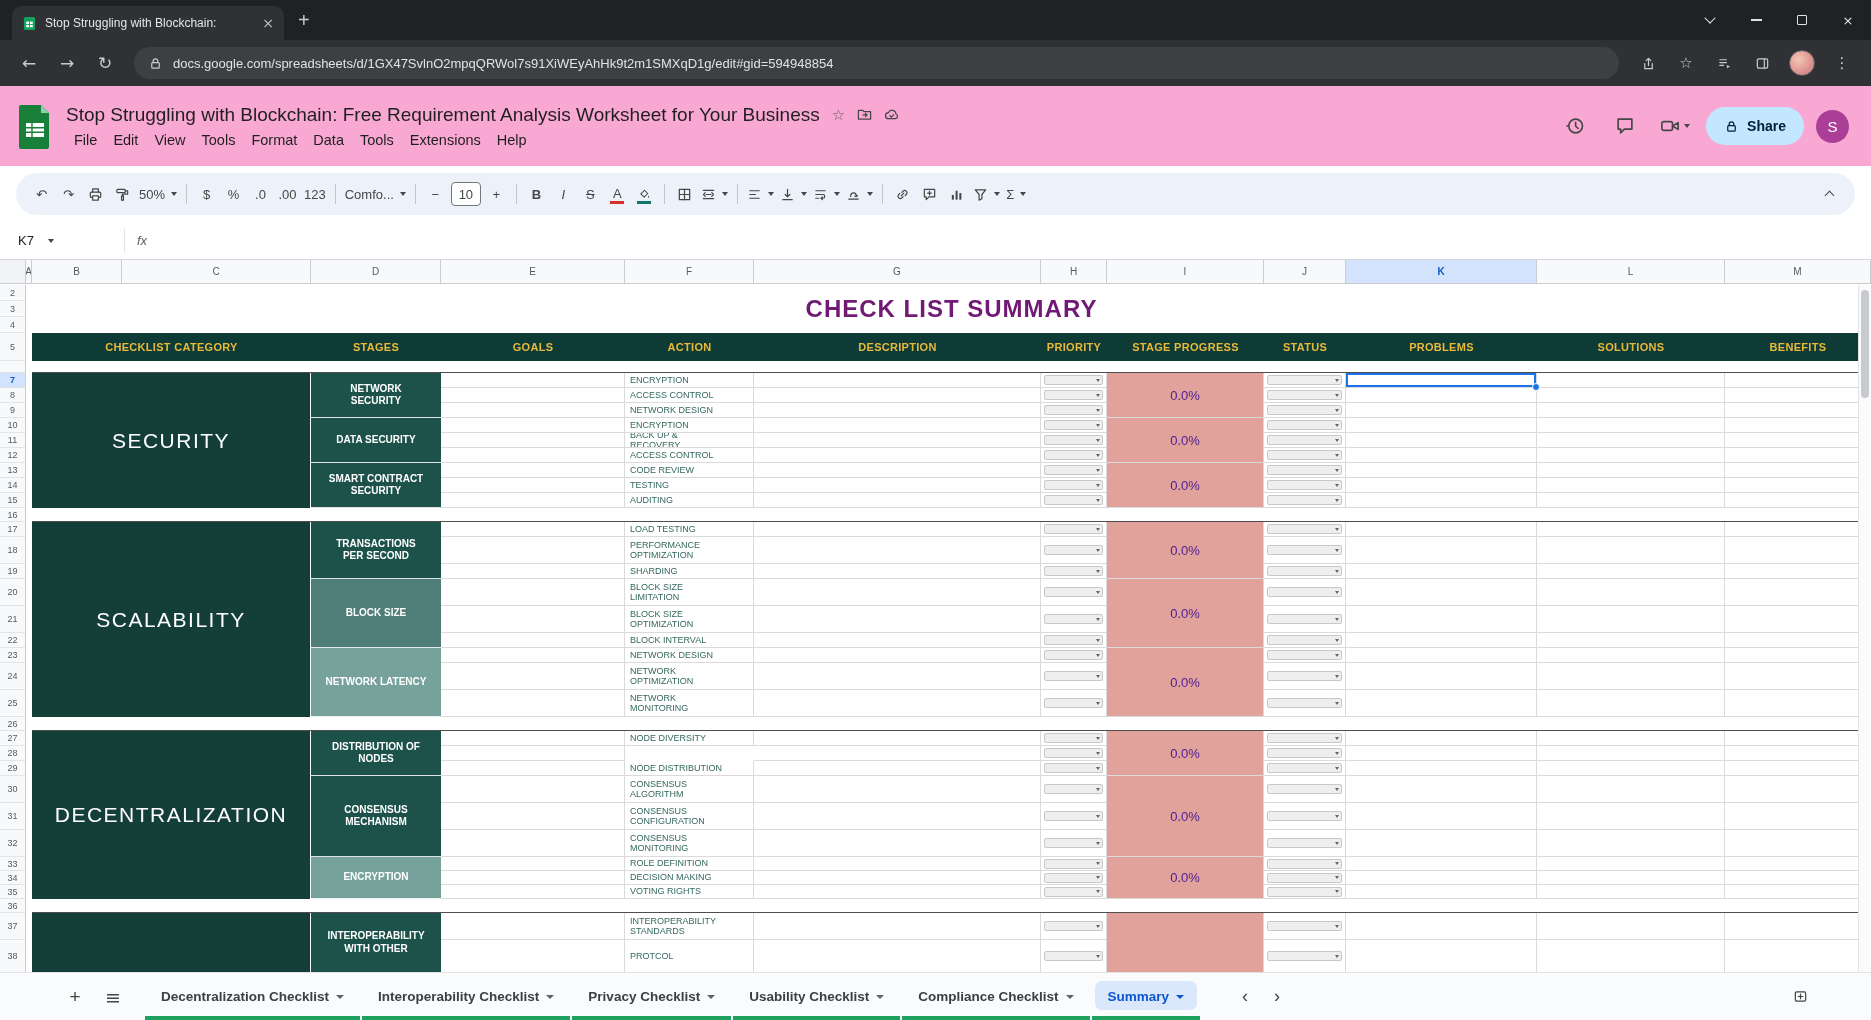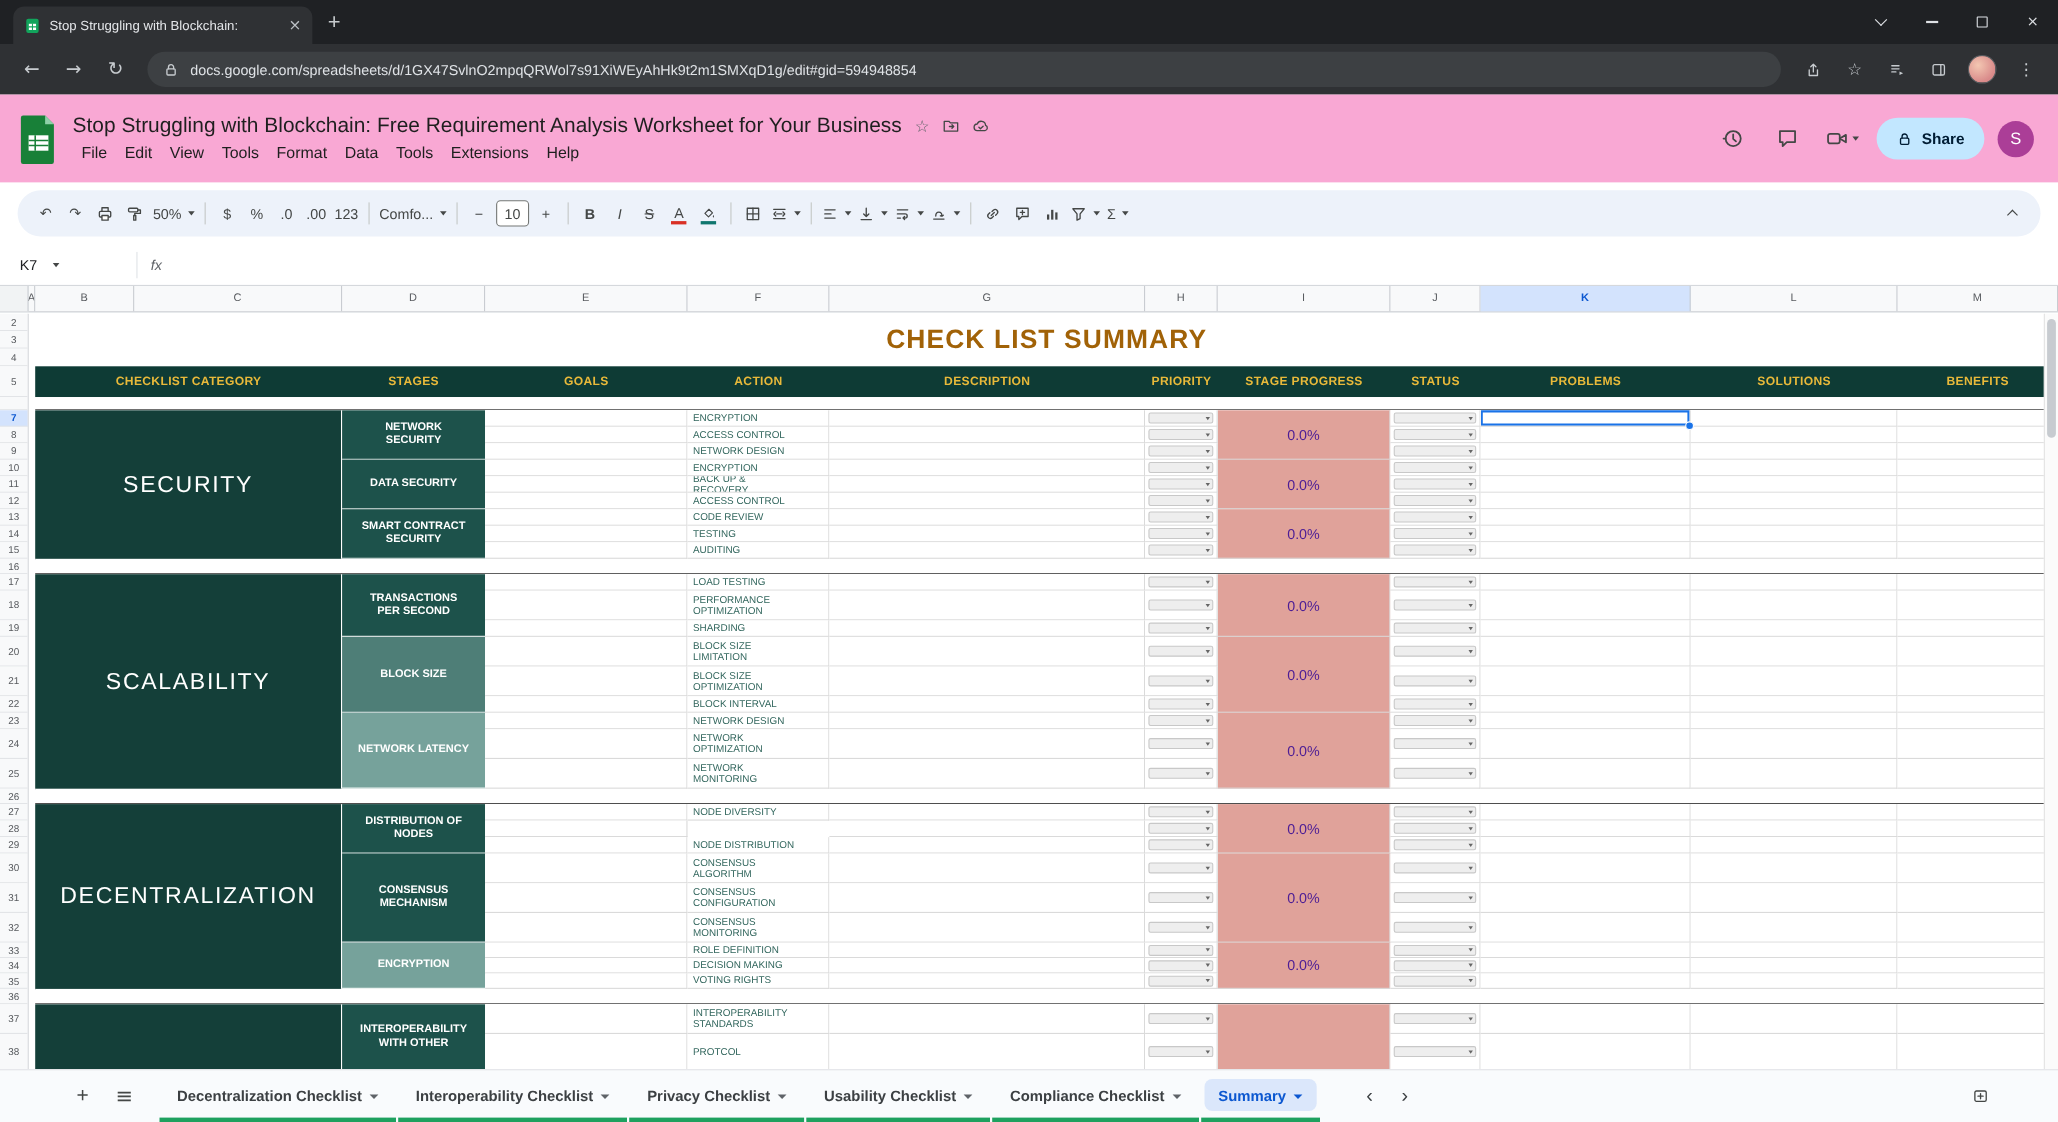--- a/index.html
+++ b/index.html
@@ -70,21 +70,21 @@
   .colhdr.sel{background:#d3e3fd;color:#0b57d0;font-weight:700}
   #gridbody{position:absolute;top:285px;bottom:48px;left:0;right:0;background:#fff;overflow:hidden}
   #rowheaders{position:absolute;left:0;top:0;width:26px;border-right:1px solid #c9ccd1}
   .rowhdr{display:flex;align-items:center;justify-content:center;font-size:9px;color:#575a5e;background:#f8f9fa;border-bottom:1px solid #e2e4e7}
   .rowhdr.sel{background:#d3e3fd;color:#0b57d0;font-weight:700}
   #content{position:absolute;left:32px;top:0;width:1839px}
   #vscroll{position:absolute;right:0;top:0;width:13px;height:100%;background:#fbfbfb;border-left:1px solid #e3e3e3}
   .vthumb{position:absolute;left:2px;right:2px;top:5px;height:108px;background:#c7cbd0;border-radius:7px}
 
   
-  .sheet-title{height:48px;display:flex;align-items:center;justify-content:center;font-size:24px;font-weight:700;color:#a16207;letter-spacing:1px}
+  .sheet-title{height:48px;display:flex;align-items:center;justify-content:center;font-size:24px;font-weight:700;color:#701a75;letter-spacing:1px}
   .tbl-header{display:grid;height:28px;background:#0e3b35}
   .th{display:flex;align-items:center;justify-content:center;color:#e8b93a;font-size:11px;font-weight:700;letter-spacing:.3px;overflow:hidden}
   .gaprow{background:#fff}
   .section{display:flex;box-shadow:0 -1px 0 #4e4e4e,0 1px 0 #4e4e4e}
   .cat-cell{width:279px;flex:none;background:#143f39;color:#fff;display:flex;align-items:center;justify-content:center;font-size:21px;letter-spacing:1.5px;border-right:1px solid #fff;text-align:center}
   .stages-col{display:flex;flex-direction:column}
   .stage-grid{display:grid;grid-template-columns:130px 184px 129px 287px 66px 157px 82px 191px 188px 146px}
   .stage-cell{color:#fff;font-size:10px;font-weight:700;text-align:center;display:flex;align-items:center;justify-content:center;padding:2px 14px;border-bottom:1px solid rgba(255,255,255,.85);line-height:1.25;overflow:hidden}
   .tone-dark{background:#1d524b}
   .tone-mid{background:#4e7e77}

